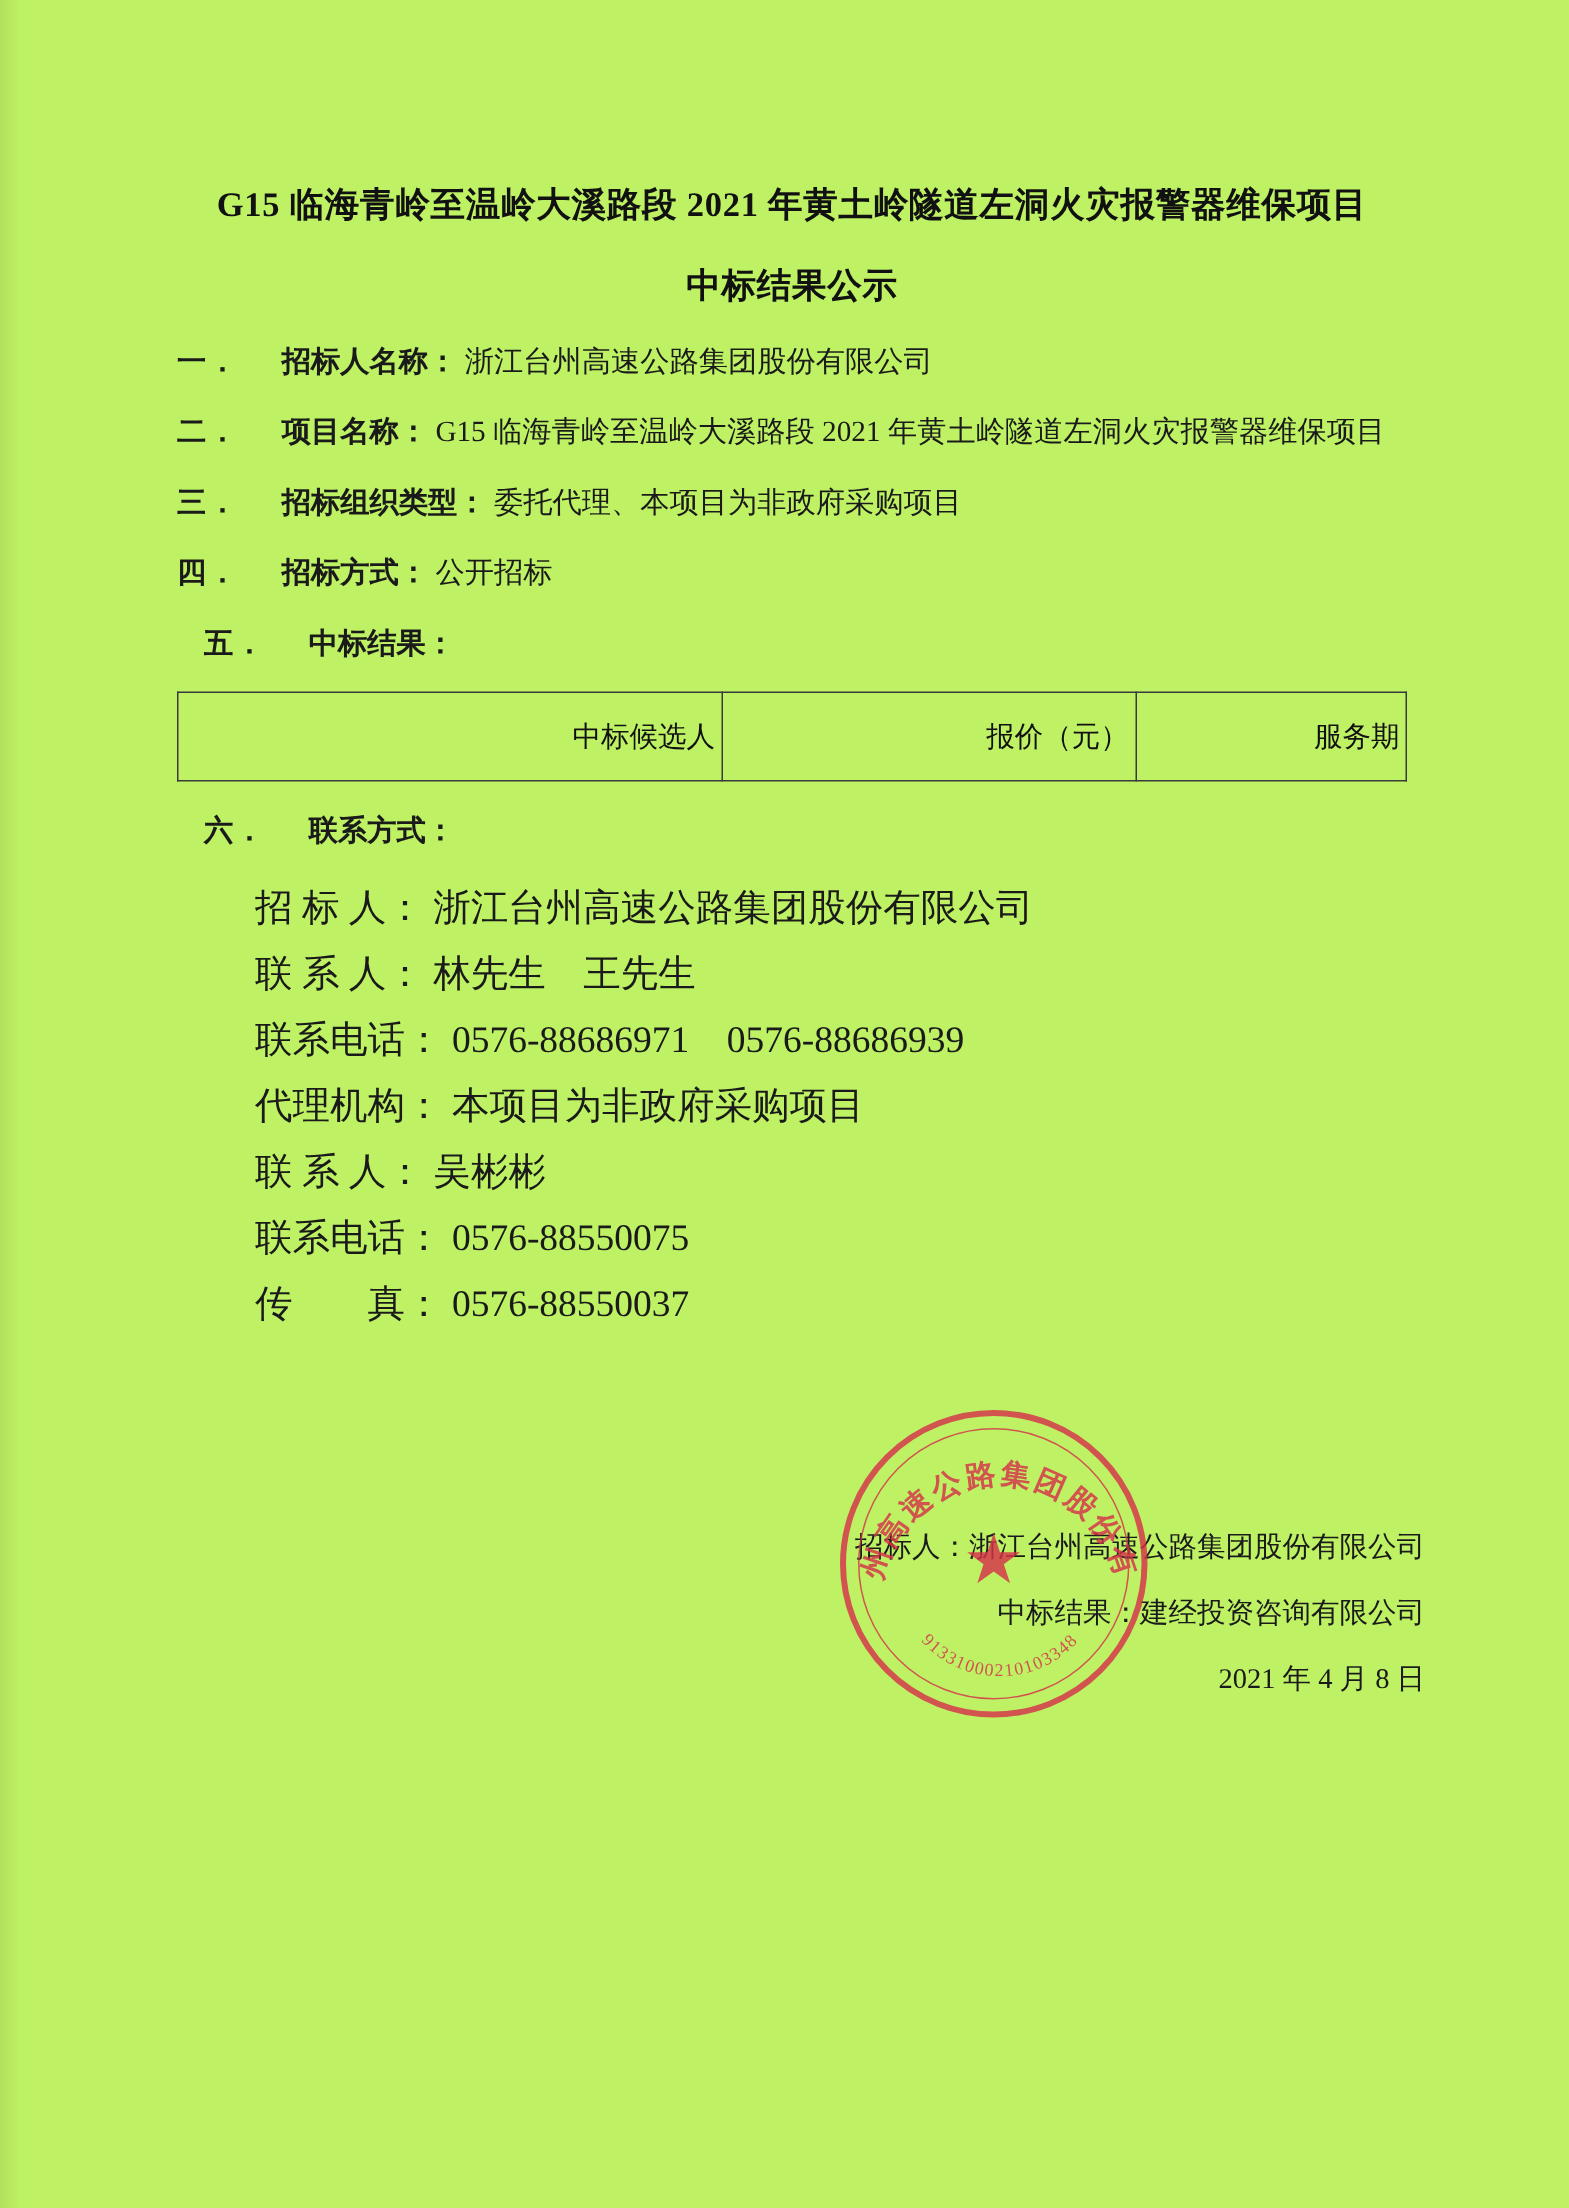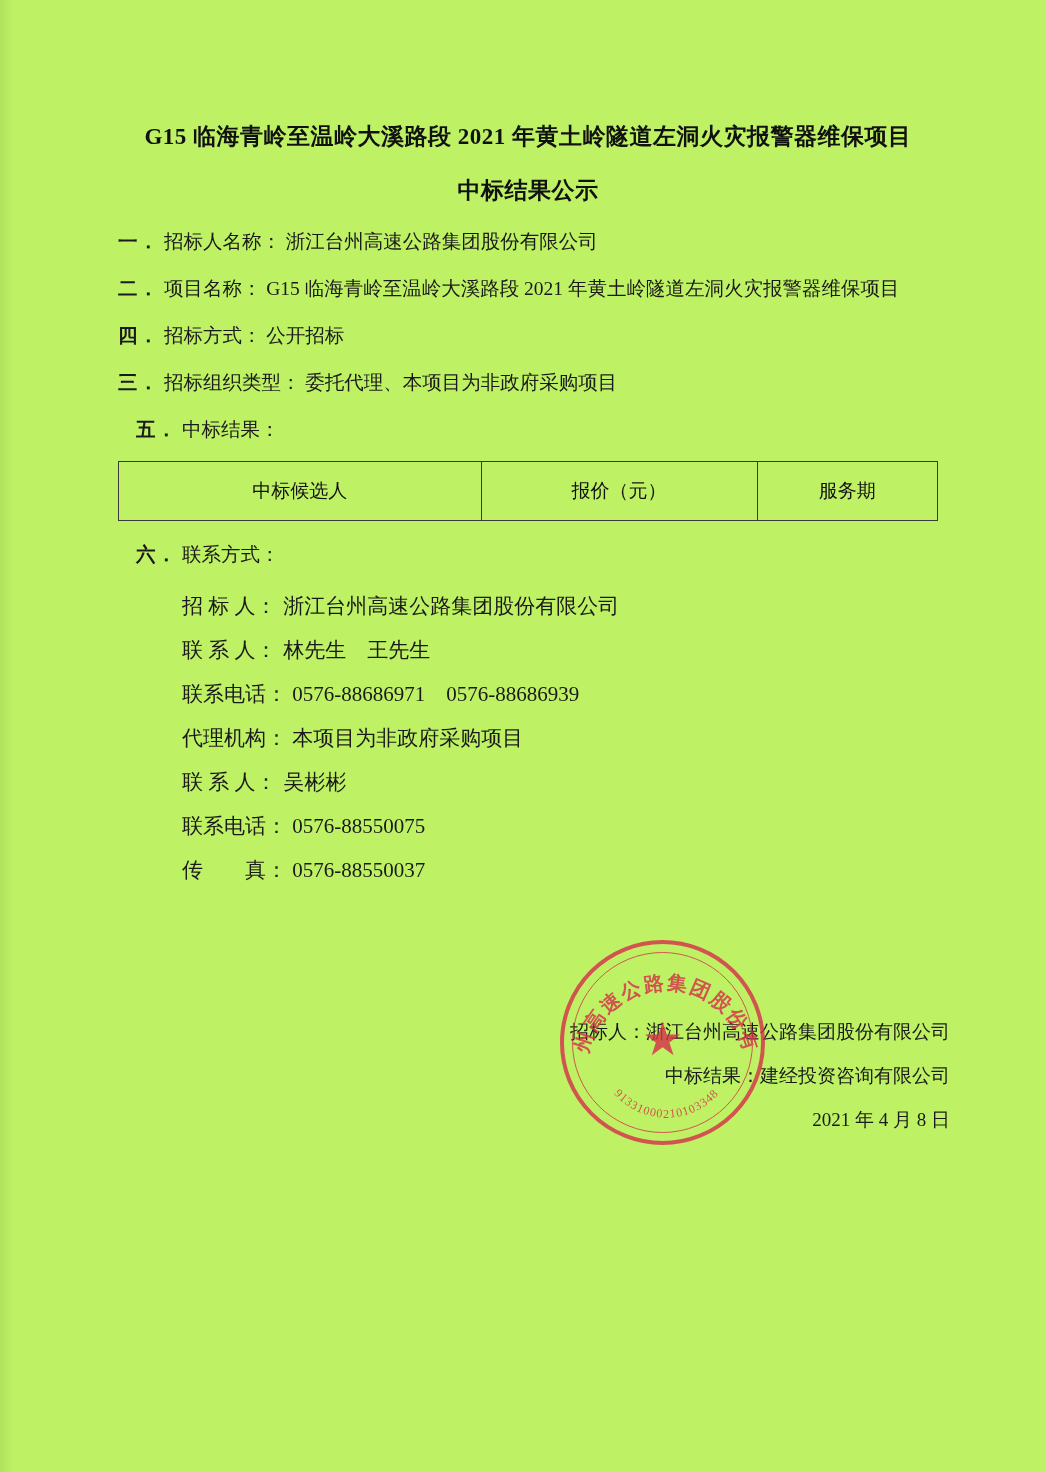--- a/index.html
+++ b/index.html
@@ -40,58 +40,58 @@
   .sec {
     font-size: 19.5px;
     line-height: 47px;
     white-space: nowrap;
   }
   .sec .num {
     font-weight: bold;
     letter-spacing: 1px;
   }
   .sec .lab {
-    font-weight: normal;
+    font-weight: bold;
+    margin-left: 24px;
   }
   .sec .val {
     font-weight: normal;
   }
   .sec.indent {
     padding-left: 18px;
   }
 
   table.result {
     border-collapse: collapse;
     width: 820px;
     margin-top: 8px;
     margin-bottom: 10px;
     table-layout: fixed;
   }
   table.result td {
     border: 1px solid #3a3a3a;
-    text-align: center;
+    text-align: right;
     font-size: 19px;
     height: 58px;
     padding: 0 4px;
     color: #111;
   }
   .col-a { width: 200px; }
   .col-b { width: 375px; }
   .col-c { width: 150px; }
   .col-d { width: 95px; }
 
   .contact-block {
     margin-top: 6px;
     padding-left: 52px;
   }
   .contact-row {
-    font-size: 21px;
+    font-size: 25px;
     line-height: 44px;
     white-space: nowrap;
-    margin-left: 12px;
   }
   .contact-row .ckey {
     display: inline-block;
     min-width: 96px;
   }
 
   
   .sign {
     position: absolute;
     right: 96px;
@@ -180,29 +180,29 @@
       <span class="val">浙江台州高速公路集团股份有限公司</span>
     </div>
 
     <div class="sec">
       <span class="num">二．</span>
       <span class="lab">项目名称：</span>
       <span class="val">G15 临海青岭至温岭大溪路段 2021 年黄土岭隧道左洞火灾报警器维保项目</span>
     </div>
 
     <div class="sec">
+      <span class="num">三．</span>
+      <span class="lab">招标组织类型：</span>
+      <span class="val">委托代理、本项目为非政府采购项目</span>
+    </div>
+
+    <div class="sec">
       <span class="num">四．</span>
       <span class="lab">招标方式：</span>
       <span class="val">公开招标</span>
-    </div>
-
-    <div class="sec">
-      <span class="num">三．</span>
-      <span class="lab">招标组织类型：</span>
-      <span class="val">委托代理、本项目为非政府采购项目</span>
     </div>
 
     <div class="sec indent">
       <span class="num">五．</span>
       <span class="lab">中标结果：</span>
     </div>
 
     <table class="result">
       <tbody>
         <tr>

